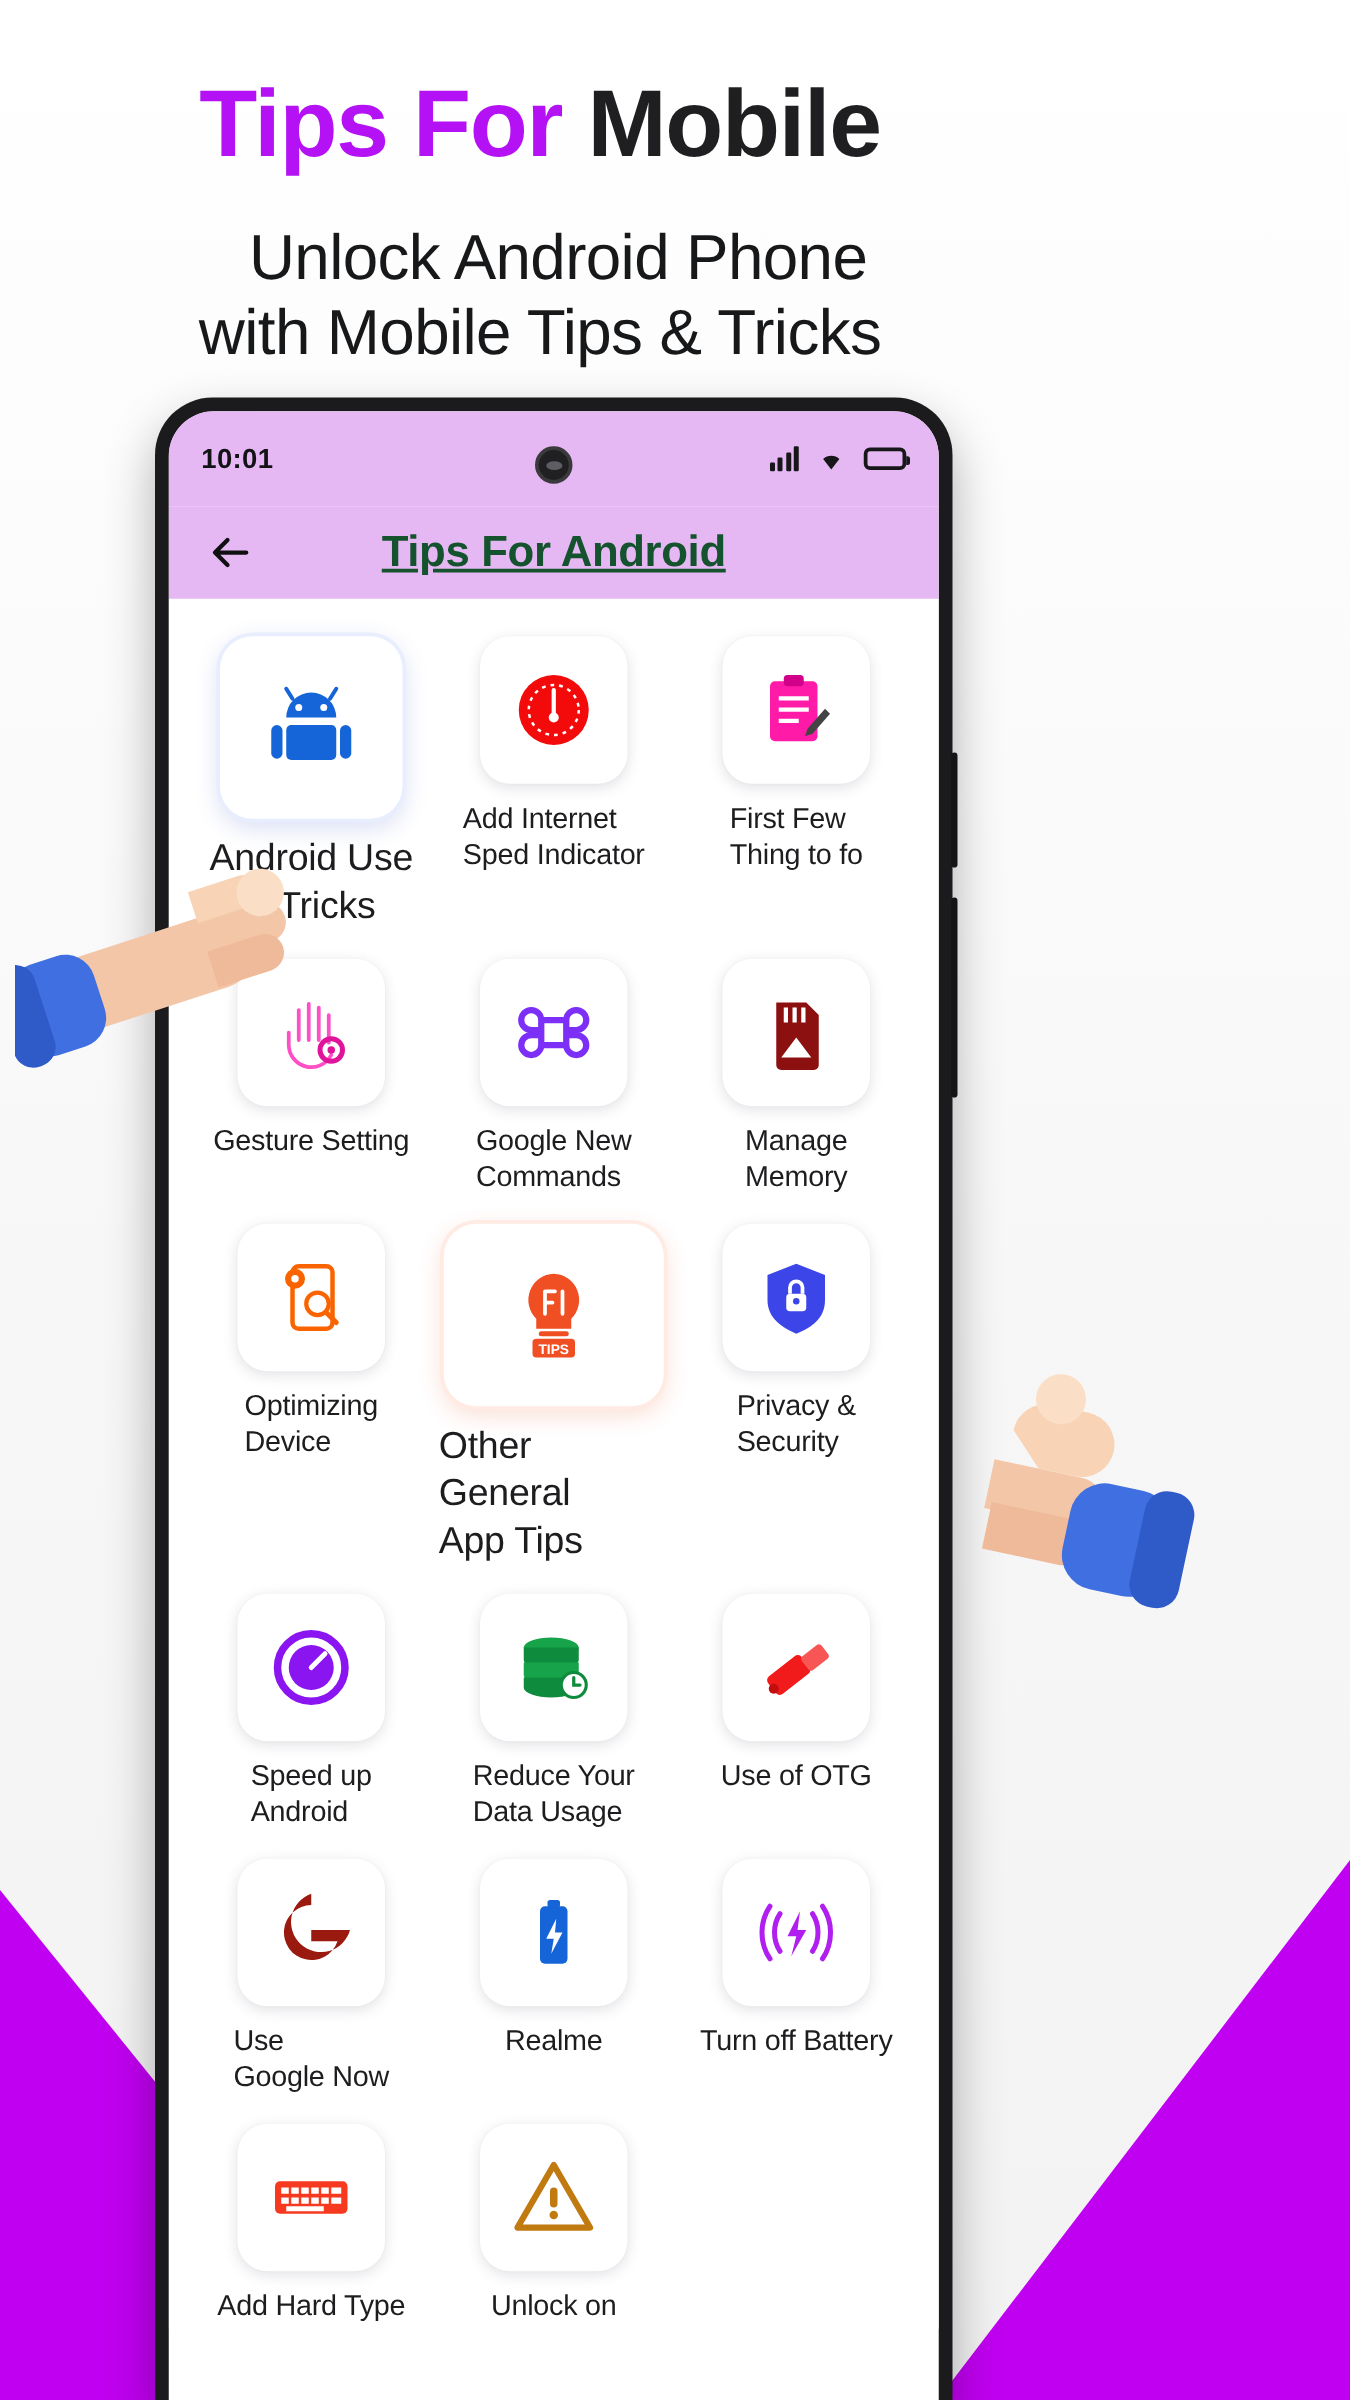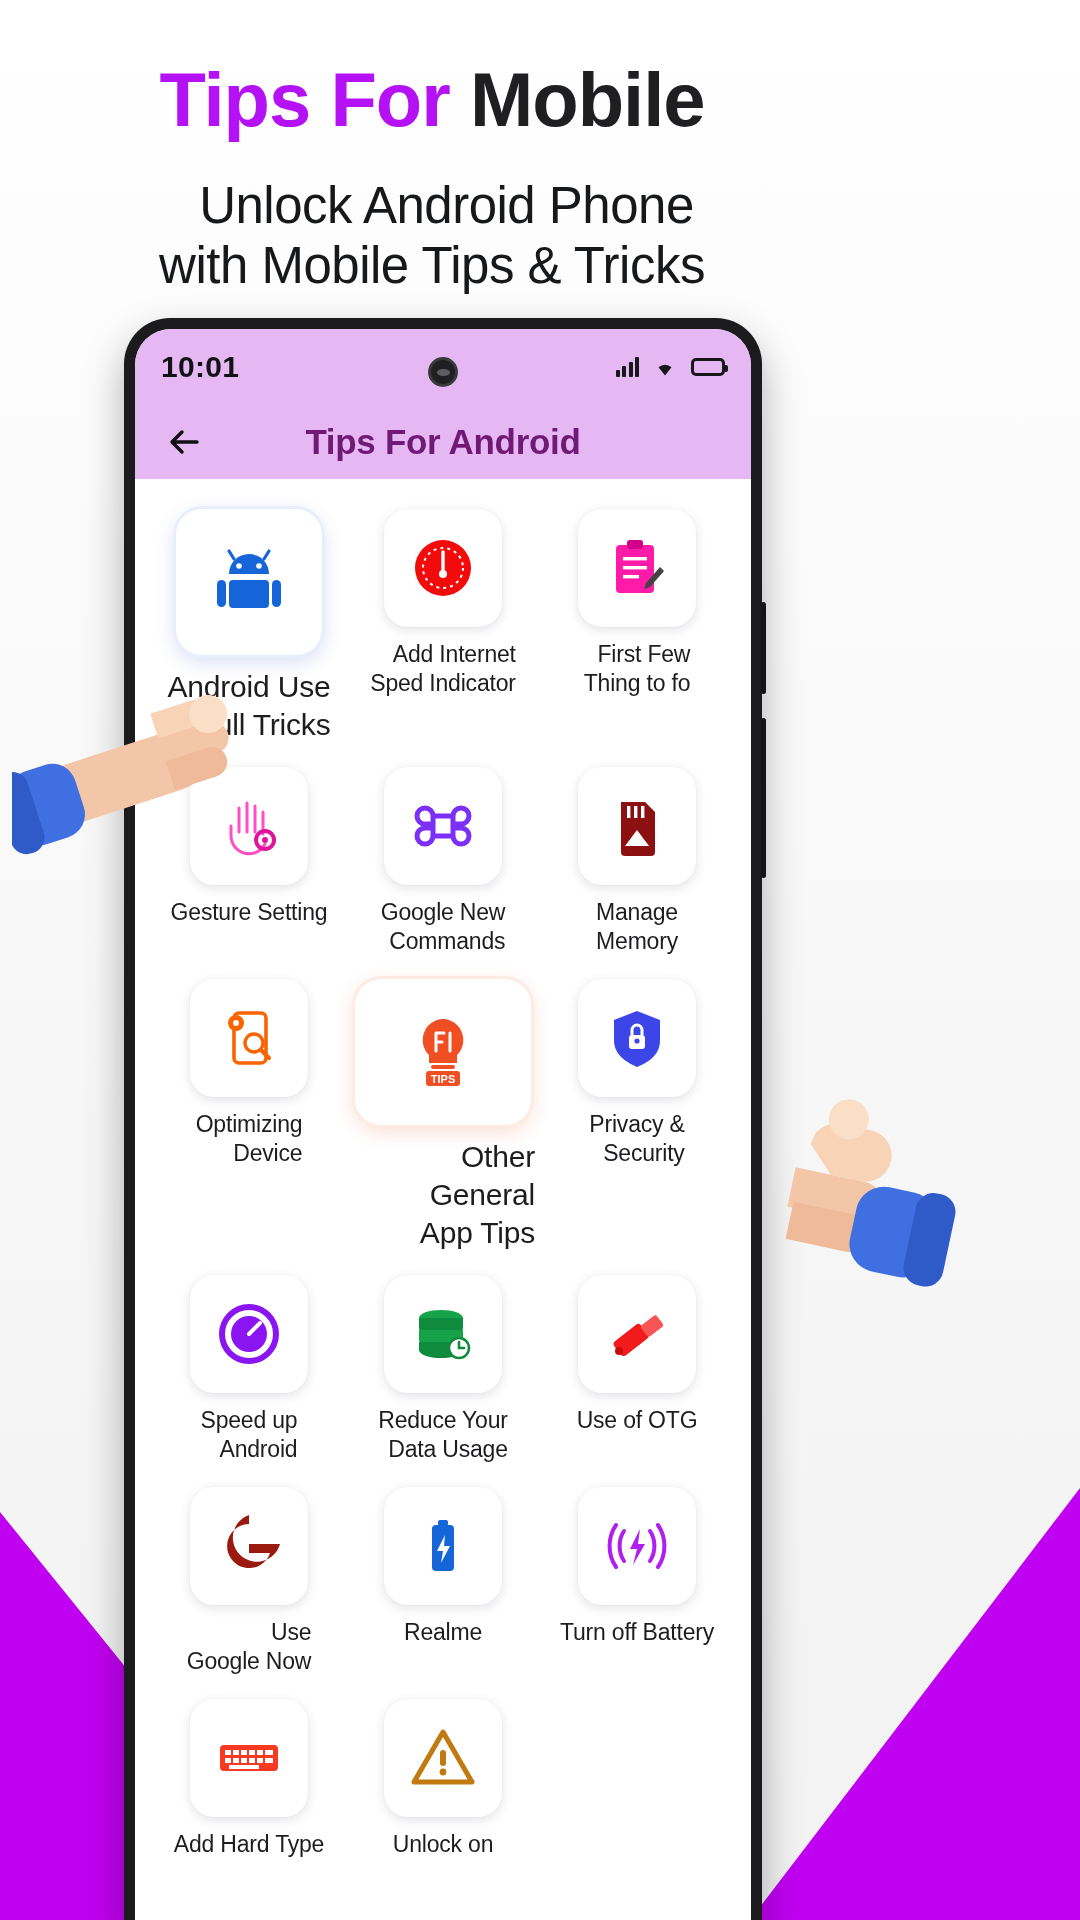--- a/index.html
+++ b/index.html
@@ -68,21 +68,21 @@
   }
   #btn-a { top:284px; height:92px; }
   #btn-b { top:400px; height:160px; }
 
   
   #statusbar {
     height:76px; background:#e6b8f3;
     display:flex; align-items:center; justify-content:space-between;
     padding:0 26px; position:relative;
   }
-  #clock { font-size:30px; font-weight:700; color:#131316; letter-spacing:0.3px; }
+  #clock { font-size:22px; font-weight:700; color:#131316; letter-spacing:0.3px; }
   #punch-hole {
     position:absolute; left:50%; top:28px; transform:translateX(-50%);
     width:30px; height:30px; border-radius:50%;
     background:#202022; border:3px solid #3a3a3d;
     display:flex; align-items:center; justify-content:center;
   }
   #punch-hole::after { content:""; width:13px; height:7px; border-radius:50%; background:#5d5d63; }
   #status-icons { display:flex; align-items:center; gap:13px; }
   .sig-bars { display:flex; align-items:flex-end; gap:2.5px; height:20px; }
   .sig-bars i { width:4px; background:#17171a; border-radius:1px; display:block; }
@@ -100,22 +100,23 @@
   .battery-fill { height:100%; width:70%; background:#17171a; border-radius:2px; }
 
   
   #appbar {
     height:74px; background:#e6b8f3;
     display:flex; align-items:center; padding:0 26px; position:relative;
   }
   #back-arrow { width:46px; height:46px; position:relative; cursor:pointer; }
   #appbar-title {
     position:absolute; left:0; right:0; text-align:center;
-    font-size:35px; font-weight:600; color:#701a75; letter-spacing:-0.3px;
+    font-size:35px; font-weight:600; color:#14532d; letter-spacing:-0.3px;
     pointer-events:none;
+    text-decoration:underline;
   }
 
   
   #grid {
     padding:22px 18px 0 18px;
     display:grid; grid-template-columns:repeat(3,1fr);
     row-gap:10px; column-gap:2px;
     background:#fff;
   }
   .cell {
@@ -130,21 +131,21 @@
   }
   .cell.hl-blue .tile {
     width:146px; height:146px; border-radius:26px;
     box-shadow:0 0 0 3px #e9eeff, 0 6px 20px rgba(70,90,200,0.22);
   }
   .cell.hl-red .tile {
     width:176px; height:146px; border-radius:26px;
     box-shadow:0 0 0 3px #ffeae4, 0 6px 20px rgba(230,90,40,0.22);
   }
   .lbl {
-    margin-top:13px; text-align:right; font-size:23px; line-height:1.28;
+    margin-top:13px; text-align:left; font-size:23px; line-height:1.28;
     color:#1d1d20; font-weight:500; max-width:180px; letter-spacing:-0.2px;
   }
   .cell.hl-blue .lbl, .cell.hl-red .lbl { font-size:30px; font-weight:500; max-width:215px; }
 
   
   .hand { position:absolute; z-index:9; }
   #hand-left  { left:12px;  top:648px; width:262px; height:210px; }
   #hand-right { left:742px; top:1088px; width:262px; height:210px; }
 </style>
 </head>

